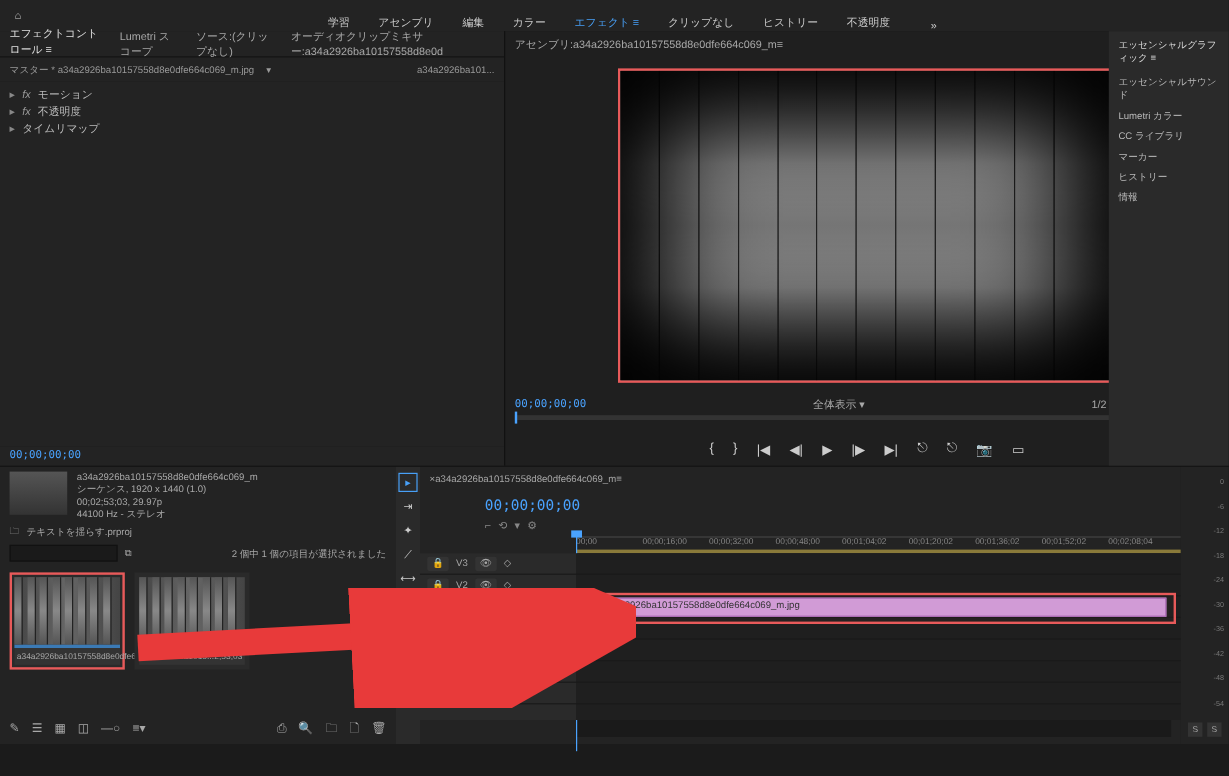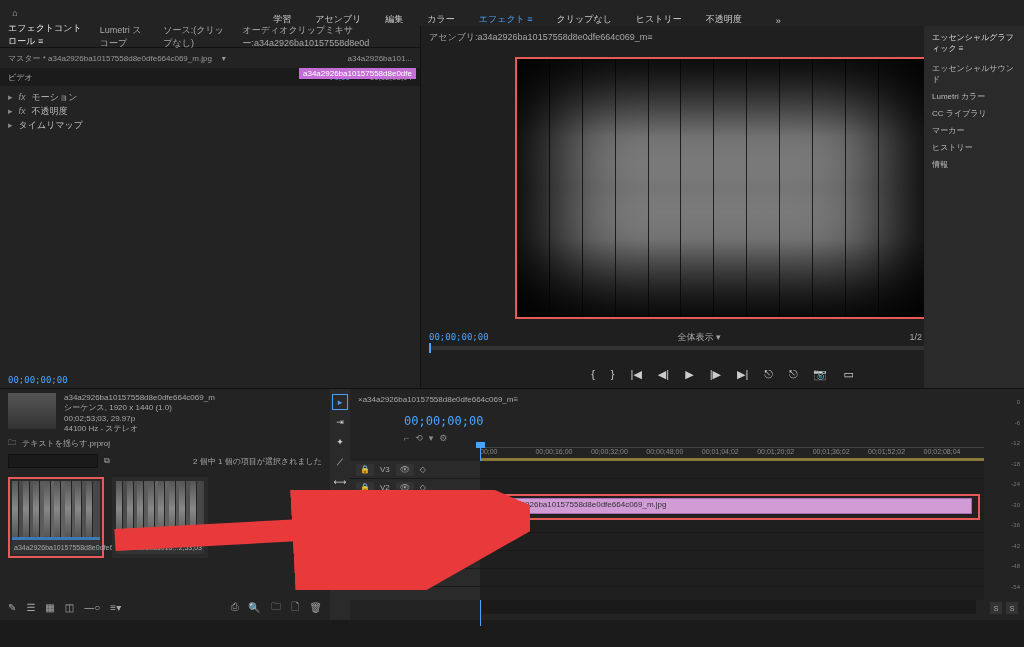--- a/index.html
+++ b/index.html
@@ -112,26 +112,20 @@
       <span class="t active"><span>エフェクトコントロール</span> ≡</span>
       <span class="t">Lumetri スコープ</span>
       <span class="t">ソース:(クリップなし)</span>
       <span class="t"><span>オーディオクリップミキサー:</span><span>a34a2926ba10157558d8e0d</span></span>
     </div>
     <div class="fx-head">
       <span>マスター * a34a2926ba10157558d8e0dfe664c069_m.jpg</span>
       <span style="margin-left:4px">▾</span>
       <span style="margin-left:auto">a34a2926ba101...</span>
     </div>
-    <div class="fx-head2" style="position:relative">
-      <span>ビデオ</span>
-      <span class="tc" style="right:70px">▸<span>0;00</span></span>
-      <span class="dur">00;02;08;04</span>
-      <span class="clip-tag">a34a2926ba10157558d8e0dfe</span>
-    </div>
     <div class="fx-body">
       <div class="fx-row">
           <span class="tri">▸</span>
           <span class="fx">fx</span>
           <span>モーション</span>
         </div>
       <div class="fx-row">
           <span class="tri">▸</span>
           <span class="fx">fx</span>
           <span>不透明度</span>

